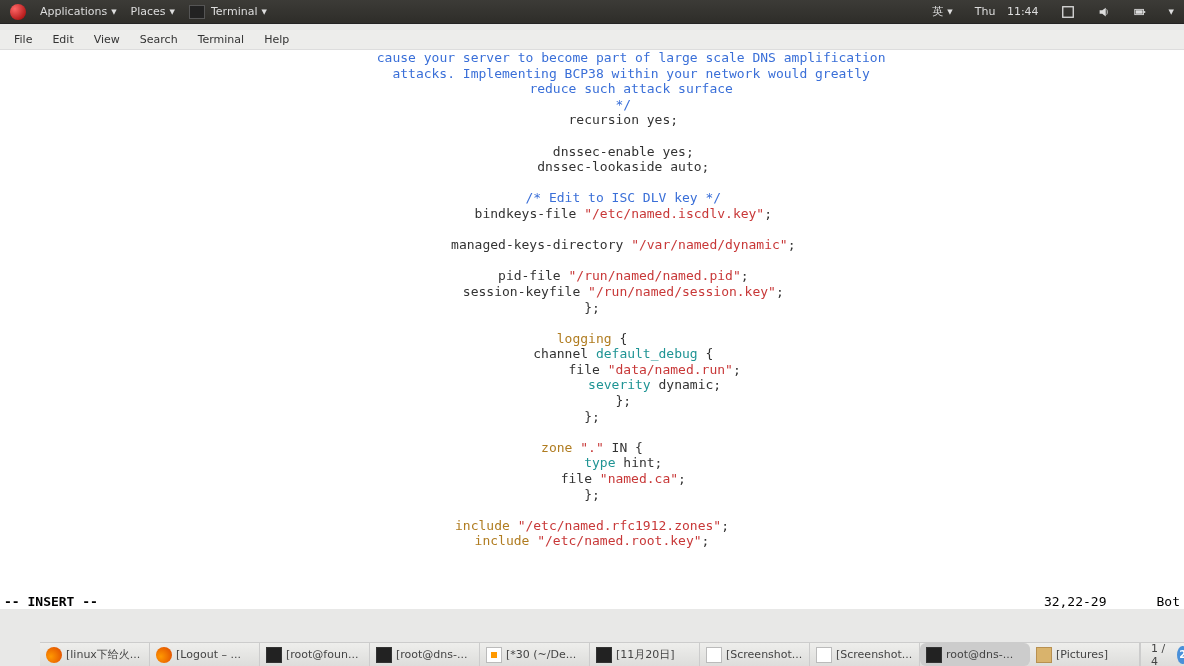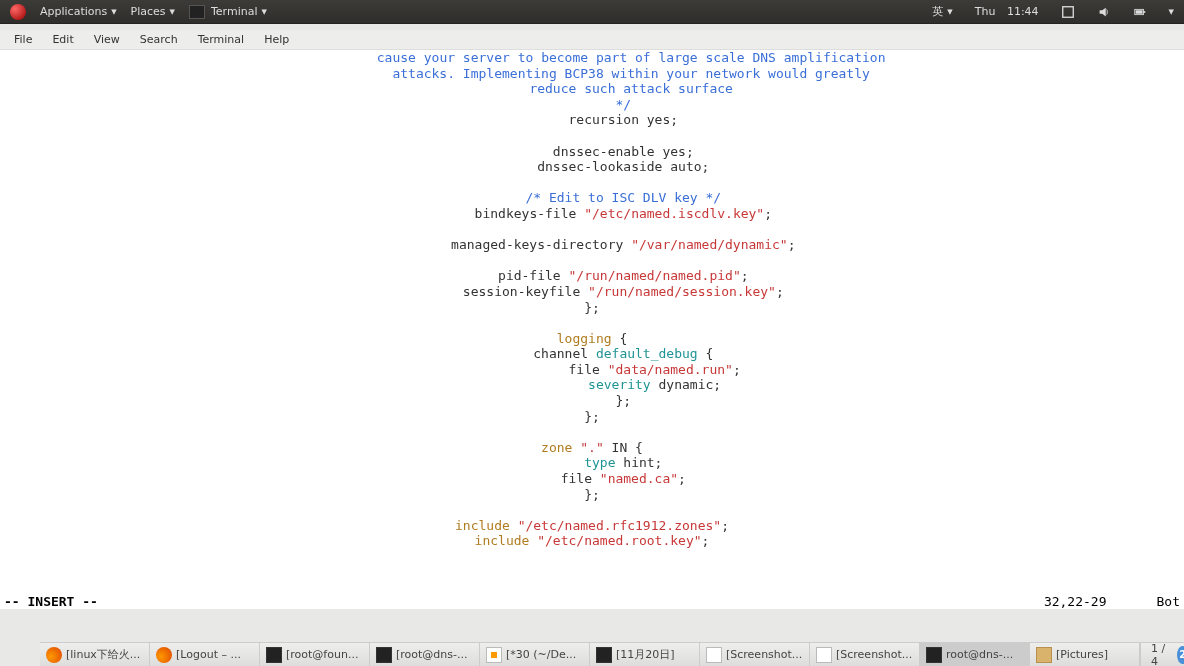--- a/index.html
+++ b/index.html
@@ -113,21 +113,21 @@
 .task {
   display: flex; align-items: center;
   gap: 4px; padding: 0 6px;
   border-right: 1px solid #ccc;
   width: 110px;
   overflow: hidden;
   font-size: 11px;
   color: #444;
   cursor: pointer;
 }
-.task.active { background: #cccccc; }
+.task.active { background: #cccccc; border-radius: 6px; }
 .task .ti { width: 16px; height: 16px; display: inline-block; flex-shrink: 0; }
 .task .tl { white-space: nowrap; overflow: hidden; text-overflow: ellipsis; }
 .ff { background: radial-gradient(circle at 30% 60%, #f90, #d40); border-radius: 50%; }
 .tm { background: #222; border: 1px solid #333; }
 .ge { background: #fff; border: 1px solid #bbb; position: relative; }
 .ge::after { content:""; position:absolute; inset:4px; background:#f90; }
 .mg { background: #fff; border: 1px solid #bbb; }
 .fo { background: #d9b36c; border: 1px solid #b89050; }
 .right-tray {
   margin-left: auto; display: flex; align-items: center; gap: 8px; padding: 0 6px;

